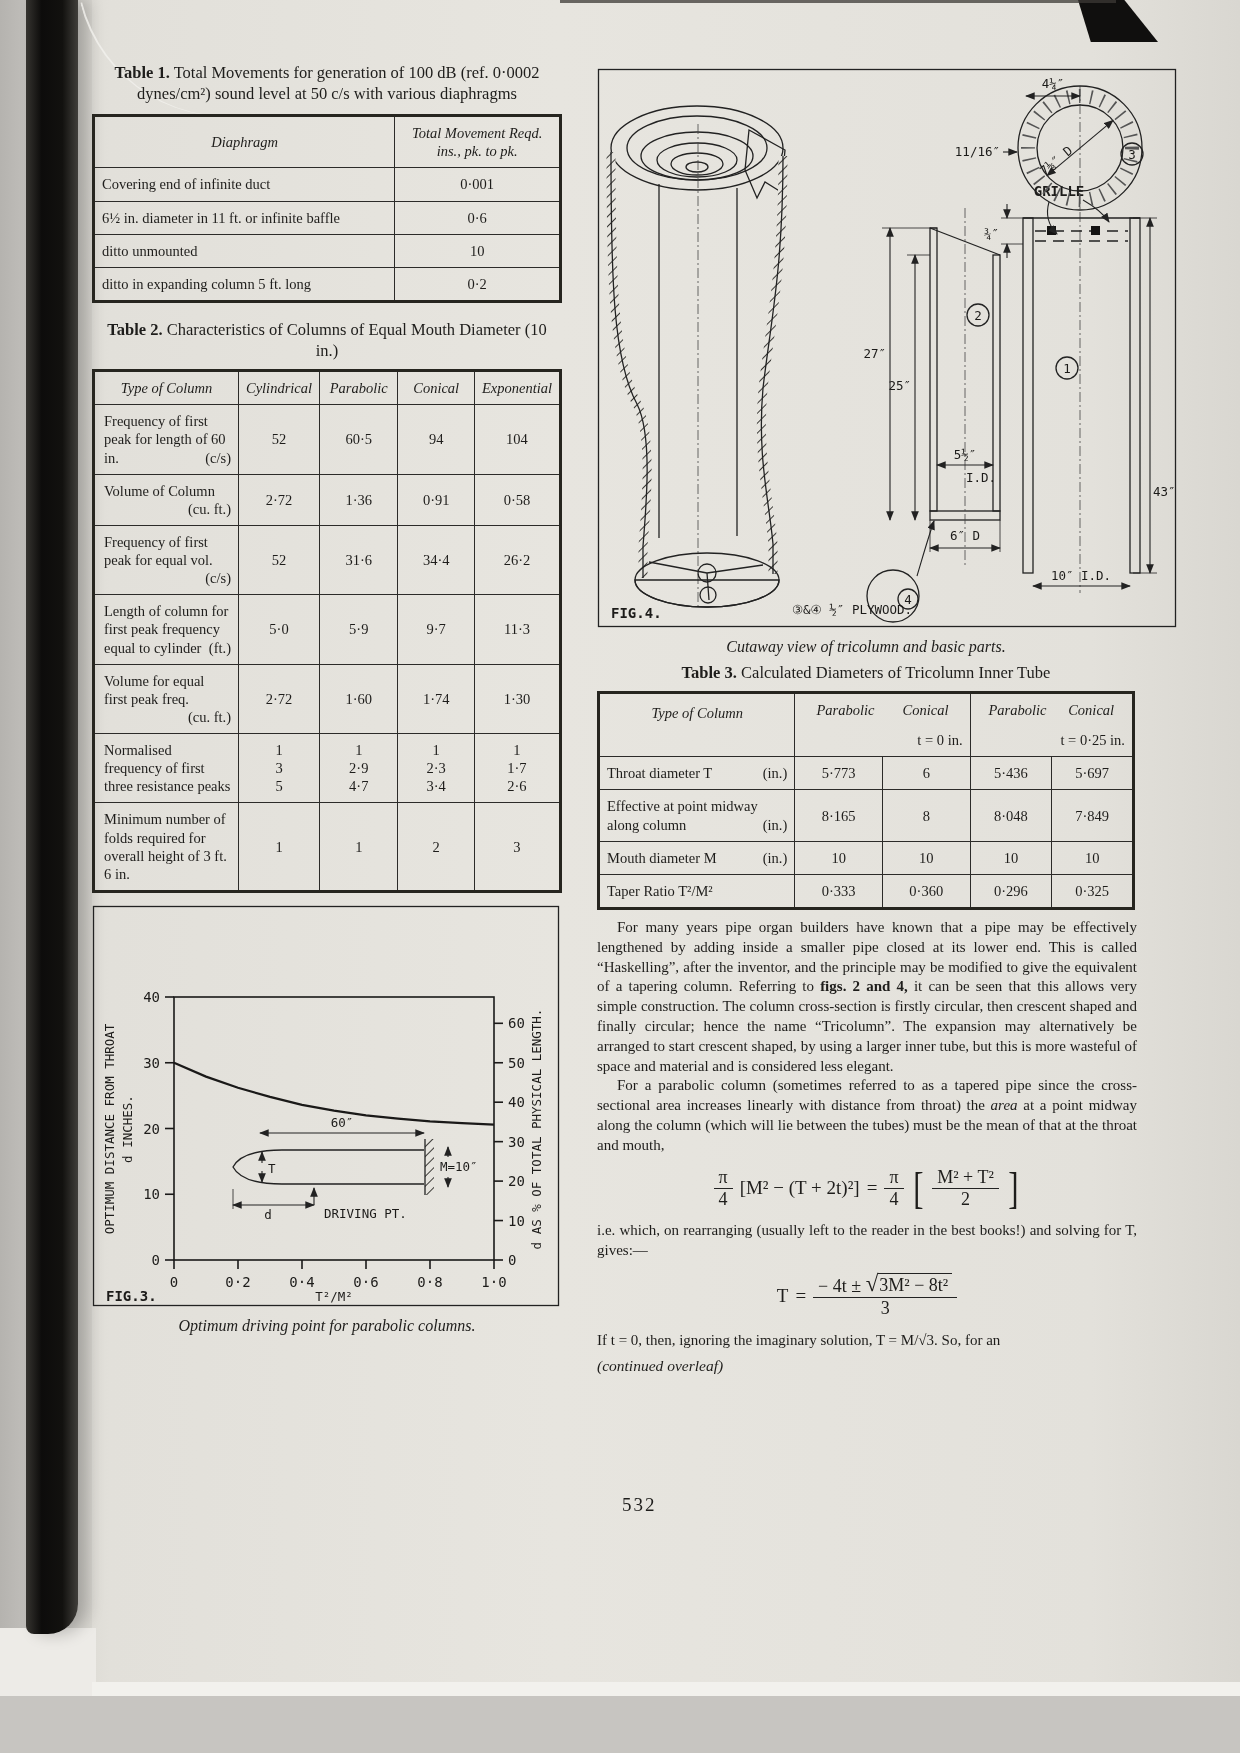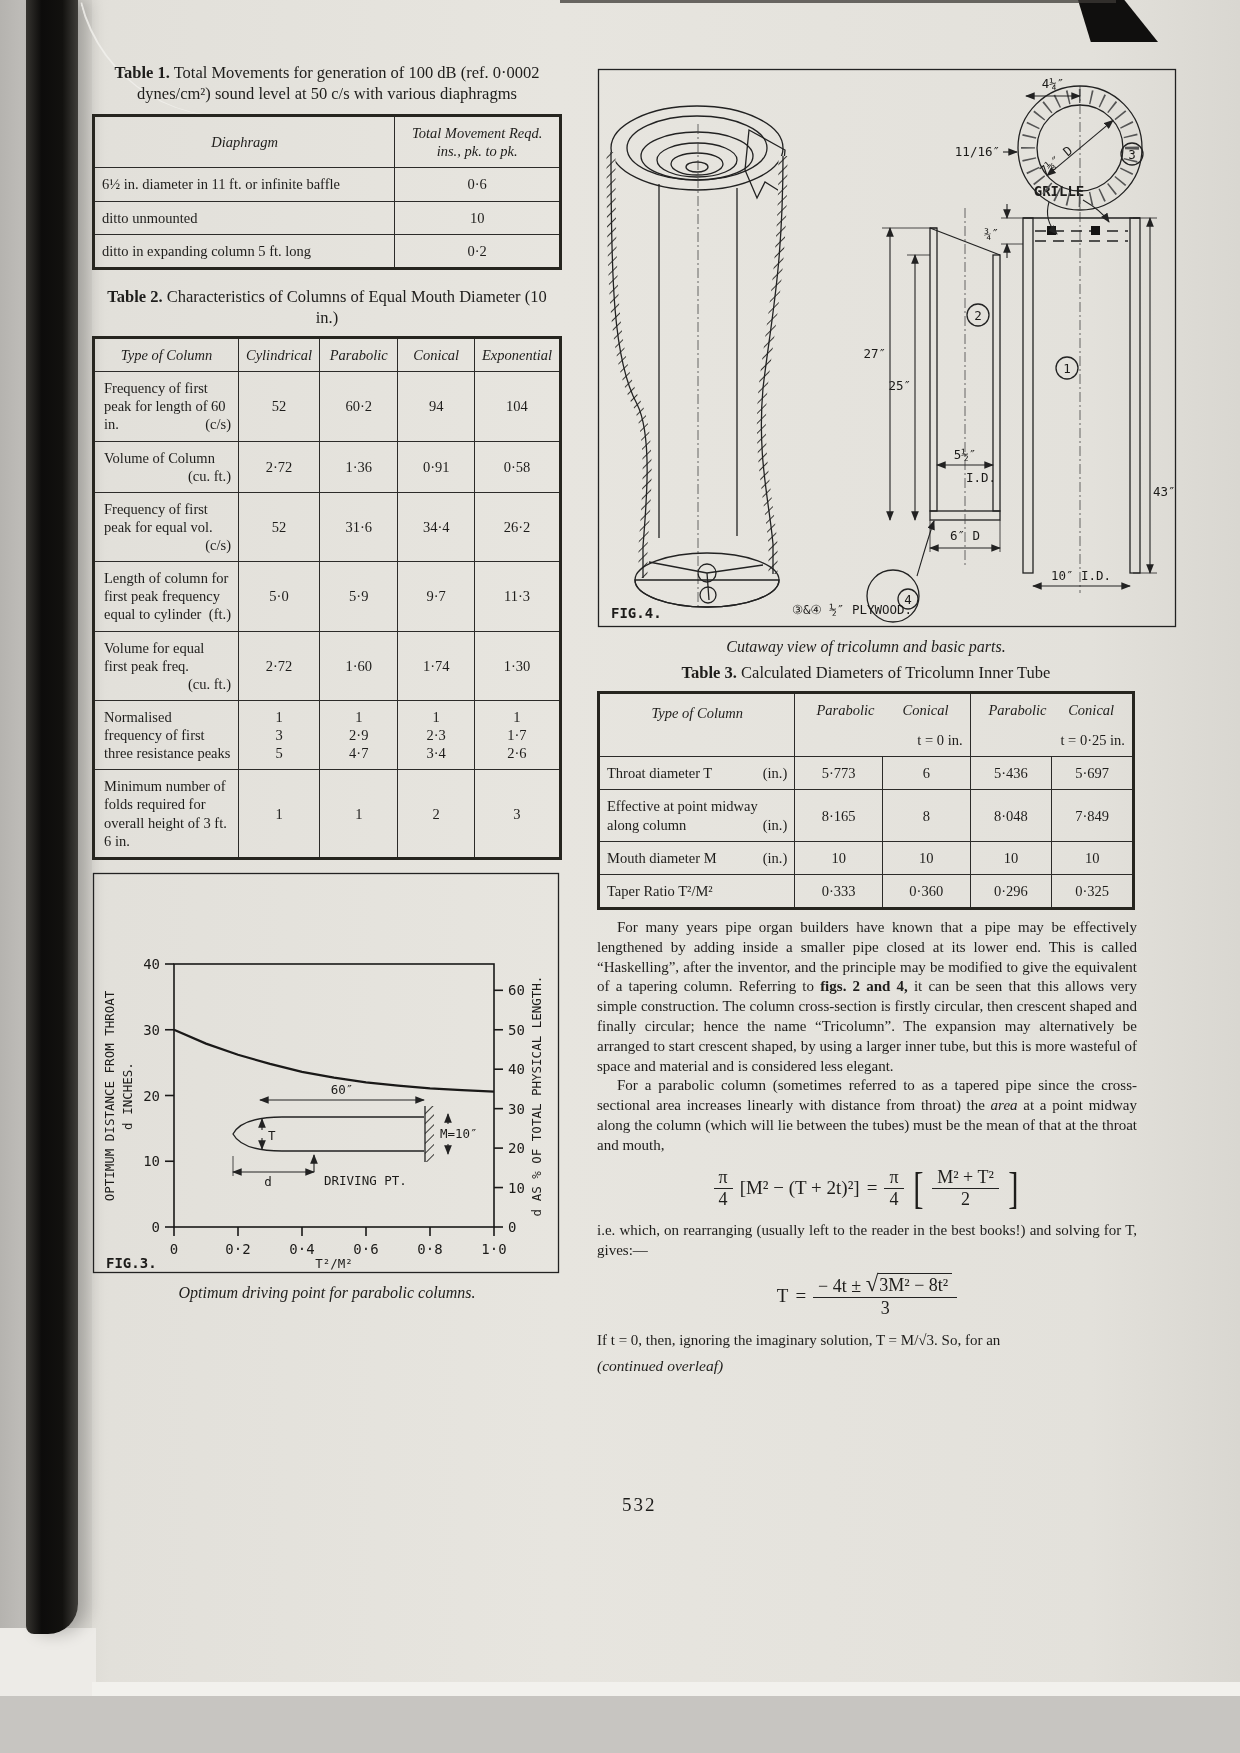--- a/index.html
+++ b/index.html
@@ -96,20 +96,24 @@
           <col style="width:302px">
           <col style="width:166px">
         </colgroup>
       <tbody>
           <tr>
         <th>Diaphragm</th>
         <th class="pre">Total Movement Reqd.
 ins., pk. to pk.</th>
       </tr>
       <tr>
+        <td class="lbl">Covering end of infinite duct</td>
+        <td class="val">0·001</td>
+      </tr>
+      <tr>
         <td class="lbl">6½ in. diameter in 11 ft. or infinite baffle</td>
         <td class="val">0·6</td>
       </tr>
       <tr>
         <td class="lbl">ditto unmounted</td>
         <td class="val">10</td>
       </tr>
       <tr>
         <td class="lbl">ditto in expanding column 5 ft. long</td>
         <td class="val">0·2</td>
@@ -133,21 +137,21 @@
           <tr>
         <th>Type of Column</th>
         <th>Cylindrical</th>
         <th>Parabolic</th>
         <th>Conical</th>
         <th>Exponential</th>
       </tr>
       <tr>
         <td class="lbl"><span>Frequency of first peak for length of 60 in.</span><span class="unit">(c/s)</span></td>
         <td class="val">52</td>
-        <td class="val">60·2</td>
+        <td class="val">60·5</td>
         <td class="val">94</td>
         <td class="val">104</td>
       </tr>
       <tr>
         <td class="lbl"><span>Volume of Column</span><span class="unit">(cu. ft.)</span></td>
         <td class="val">2·72</td>
         <td class="val">1·36</td>
         <td class="val">0·91</td>
         <td class="val">0·58</td>
       </tr>

